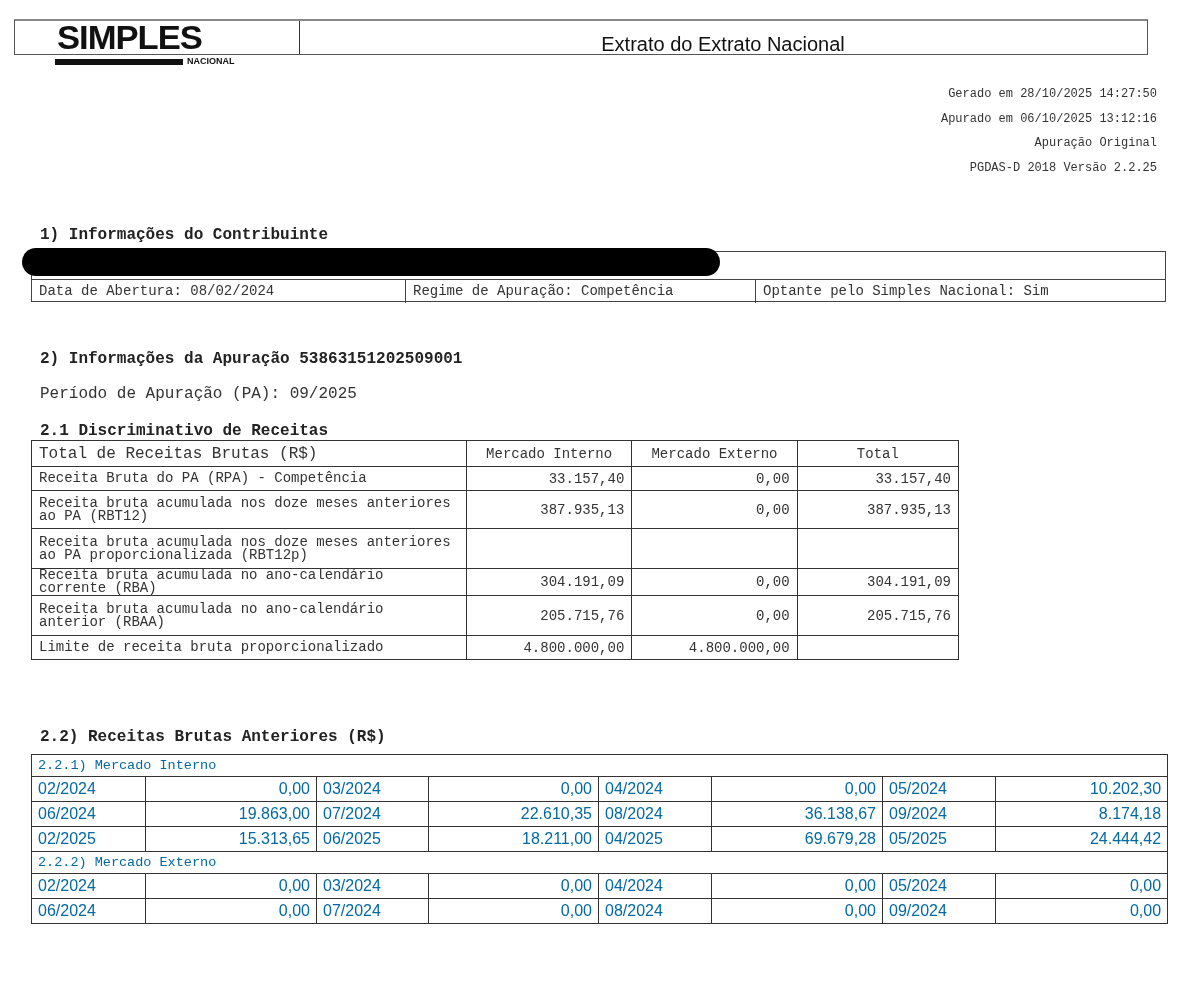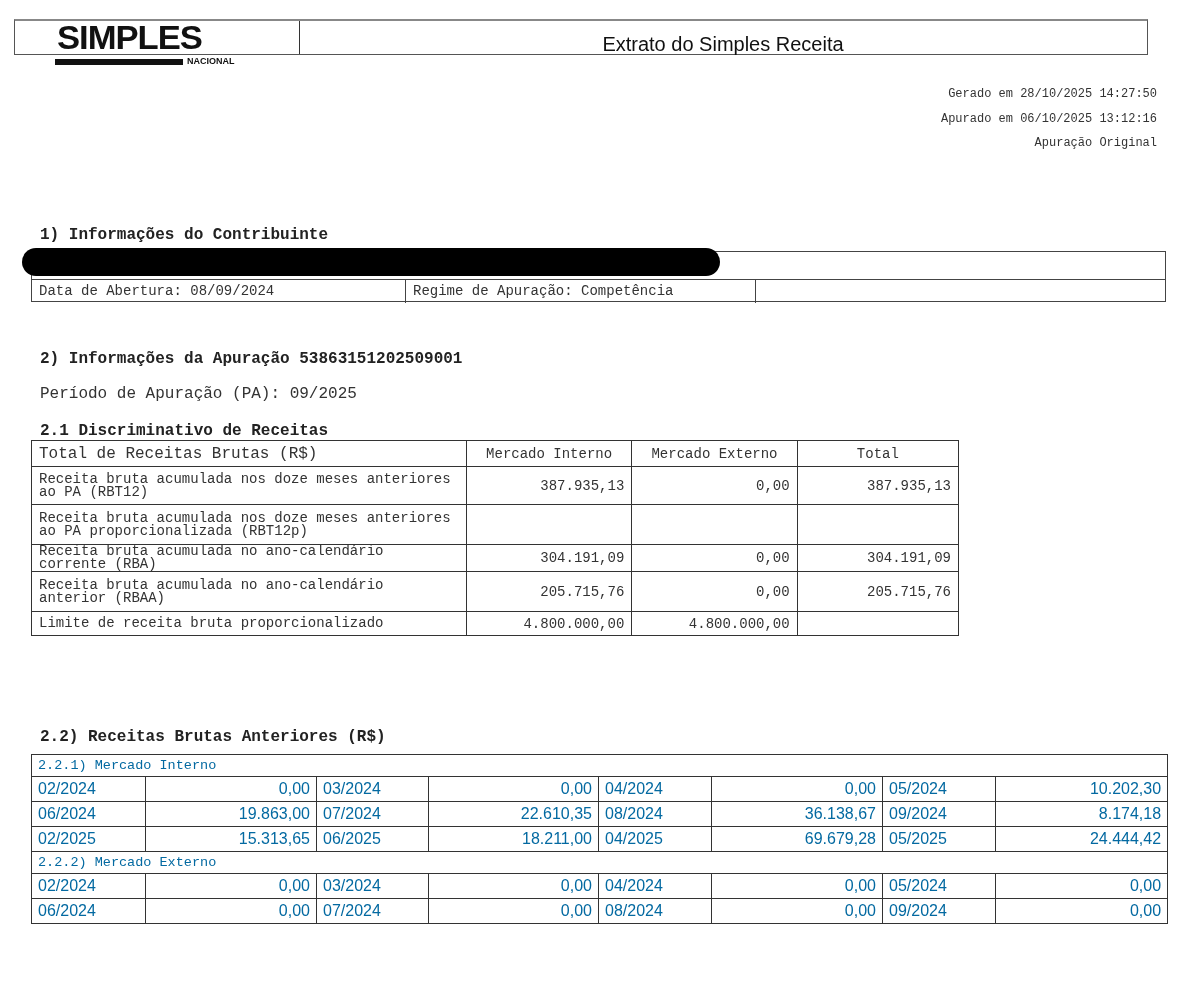--- a/index.html
+++ b/index.html
@@ -38,55 +38,63 @@
 </style>
 </head>
 <body>
 
 <div class="header-box">
   <div class="logo-cell">
     <div class="logo-text">SIMPLES</div>
     <div class="logo-bar"></div>
     <div class="logo-sub">NACIONAL</div>
   </div>
-  <div class="header-title">Extrato do Simples Receita</div>
+  <div class="header-title">Extrato do Extrato Nacional</div>
 </div>
 
 <div class="meta mono">
   <div>Gerado em 28/10/2025 14:27:50</div>
   <div>Apurado em 06/10/2025 13:12:16</div>
   <div>Apuração Original</div>
+  <div>PGDAS-D 2018 Versão 2.2.25</div>
 </div>
 
 <div class="sec-title" style="left:40px; top:226px;">1) Informações do Contribuinte</div>
 <div class="contrib mono">
   <div class="redact"></div>
   <div class="row2">
-    <div class="cell" style="left:0; width:374px; border-right:1px solid #444;">Data de Abertura: 08/09/2024</div>
+    <div class="cell" style="left:0; width:374px; border-right:1px solid #444;">Data de Abertura: 08/02/2024</div>
     <div class="cell" style="left:374px; width:350px; border-right:1px solid #444;">Regime de Apuração: Competência</div>
+    <div class="cell" style="left:724px; width:410px;">Optante pelo Simples Nacional: Sim</div>
   </div>
 </div>
 
 <div class="sec-title" style="left:40px; top:350px;">2) Informações da Apuração 53863151202509001</div>
 <div class="abs mono" style="left:40px; top:385px; font-size:16px; color:#333;">Período de Apuração (PA): 09/2025</div>
 <div class="sec-title" style="left:40px; top:422px;">2.1 Discriminativo de Receitas</div>
 
 <table class="grid" style="left:31px; top:440px; width:928px;">
   <colgroup>
       <col style="width:567px">
       <col style="width:189px">
       <col style="width:189px">
       <col style="width:191px">
     </colgroup>
   <tbody>
       <tr style="height:26px;">
     <td style="font-size:16px;">Total de Receitas Brutas (R$)</td>
     <td class="center">Mercado Interno</td>
     <td class="center">Mercado Externo</td>
     <td class="center">Total</td>
+  </tr>
+  <tr style="height:24px;">
+    <td class="lbl">Receita Bruta do PA (RPA) - Competência</td>
+    <td class="num">33.157,40</td>
+    <td class="num">0,00</td>
+    <td class="num">33.157,40</td>
   </tr>
   <tr style="height:38px;">
     <td class="lbl">Receita bruta acumulada nos doze meses anteriores ao PA (RBT12)</td>
     <td class="num">387.935,13</td>
     <td class="num">0,00</td>
     <td class="num">387.935,13</td>
   </tr>
   <tr style="height:40px;">
     <td class="lbl">Receita bruta acumulada nos doze meses anteriores ao PA proporcionalizada (RBT12p)</td>
     <td class="num"></td>

